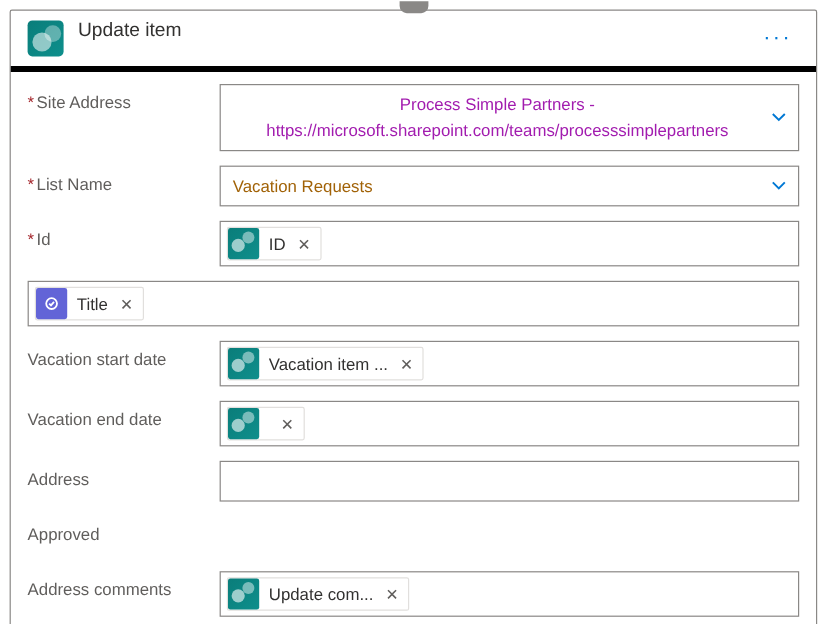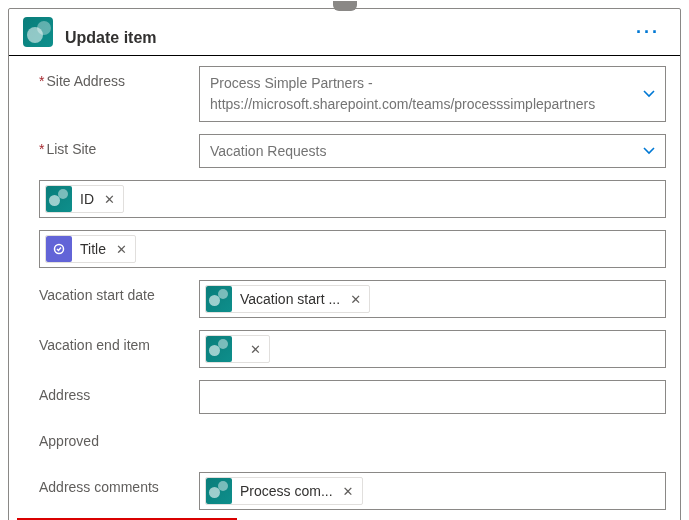--- a/index.html
+++ b/index.html
@@ -24,24 +24,23 @@
     top: -8px;
     left: 50%;
     transform: translateX(-50%);
     width: 24px;
     height: 10px;
     background: #8a8886;
     border-radius: 0 0 6px 6px;
   }
   .header {
     display: flex;
-    align-items: flex-end;
+    align-items: flex-start;
     padding: 8px 14px;
-    border-bottom: 1px solid #000000;
-    font-weight: bold;
+    border-bottom: 5px solid #000000;
   }
   .logo {
     width: 30px;
     height: 30px;
     border-radius: 4px;
     background: linear-gradient(135deg,#0a7d7a,#0e8f8c);
     position: relative;
     margin-right: 12px;
     overflow: hidden;
   }
@@ -66,43 +65,42 @@
     padding: 4px 6px;
   }
   .body {
     padding: 10px 14px 14px 14px;
   }
   .row {
     display: flex;
     align-items: flex-start;
     margin-bottom: 12px;
     min-height: 34px;
-    margin-left: 16px;
   }
   .label {
     width: 160px;
     padding-top: 7px;
     color: #605e5c;
     font-size: 14px;
     flex-shrink: 0;
   }
   .req { color: #a4262c; margin-right: 2px; }
   .field {
     flex: 1;
     border: 1px solid #8a8886;
     min-height: 34px;
     display: flex;
     align-items: center;
     padding: 3px 4px;
     position: relative;
     background:#fff;
   }
   .field.multiline { flex-direction: column; align-items: stretch; padding:6px 30px 6px 10px; }
-  .field-text { color:#737373; line-height:1.5; }
-  .field.select .value-text { padding-left:6px; color:#737373; }
+  .field-text { color:#a21caf; line-height:1.5;text-align:center; }
+  .field.select .value-text { padding-left:6px; color:#a16207; }
   .chev {
     position: absolute;
     right: 8px;
     top: 50%;
     transform: translateY(-50%);
     width: 16px; height: 16px;
     display:flex;align-items:center;justify-content:center;
   }
   .chev svg { stroke:#0078d4; stroke-width:1.6; fill:none; }
   .token {
@@ -170,32 +168,33 @@
         <div class="field-text">https://microsoft.sharepoint.com/teams/processsimplepartners</div>
         <div class="chev">
           <svg width="14" height="14" viewBox="0 0 14 14">
               <polyline points="2,4 7,9 12,4"></polyline>
             </svg>
         </div>
       </div>
     </div>
 
     <div class="row">
-      <div class="label"><span class="req">*</span><span>List Site</span></div>
+      <div class="label"><span class="req">*</span><span>List Name</span></div>
       <div class="field select">
         <span class="value-text">Vacation Requests</span>
         <div class="chev">
           <svg width="14" height="14" viewBox="0 0 14 14">
               <polyline points="2,4 7,9 12,4"></polyline>
             </svg>
         </div>
       </div>
     </div>
 
     <div class="row">
+      <div class="label"><span class="req">*</span><span>Id</span></div>
       <div class="field">
         <span class="token">
           <span class="tk-icon tk-sp"></span>
           <span class="tk-text">ID</span>
           <span class="tk-x">✕</span>
         </span>
       </div>
     </div>
 
     <div class="row">
@@ -211,28 +210,28 @@
           <span class="tk-x">✕</span>
         </span>
       </div>
     </div>
 
     <div class="row">
       <div class="label">Vacation start date</div>
       <div class="field">
         <span class="token">
           <span class="tk-icon tk-sp"></span>
-          <span class="tk-text">Vacation start ...</span>
-          <span class="tk-x">✕</span>
-        </span>
-      </div>
-    </div>
-
-    <div class="row">
-      <div class="label">Vacation end item</div>
+          <span class="tk-text">Vacation item ...</span>
+          <span class="tk-x">✕</span>
+        </span>
+      </div>
+    </div>
+
+    <div class="row">
+      <div class="label">Vacation end date</div>
       <div class="field">
         <span class="token">
           <span class="tk-icon tk-sp"></span>
           <span class="tk-x">✕</span>
         </span>
       </div>
     </div>
 
     <div class="row">
       <div class="label">Address</div>
@@ -241,21 +240,21 @@
 
     <div class="row">
       <div class="label">Approved</div>
     </div>
 
     <div class="row">
       <div class="label">Address comments</div>
       <div class="field">
         <span class="token">
           <span class="tk-icon tk-sp"></span>
-          <span class="tk-text">Process com...</span>
+          <span class="tk-text">Update com...</span>
           <span class="tk-x">✕</span>
         </span>
       </div>
     </div>
 
     <div class="highlight-box" id="hl" style="left: 8px; top: 462px; width: 220px; height: 42px;"></div>
 
   </div>
 </div>
 

